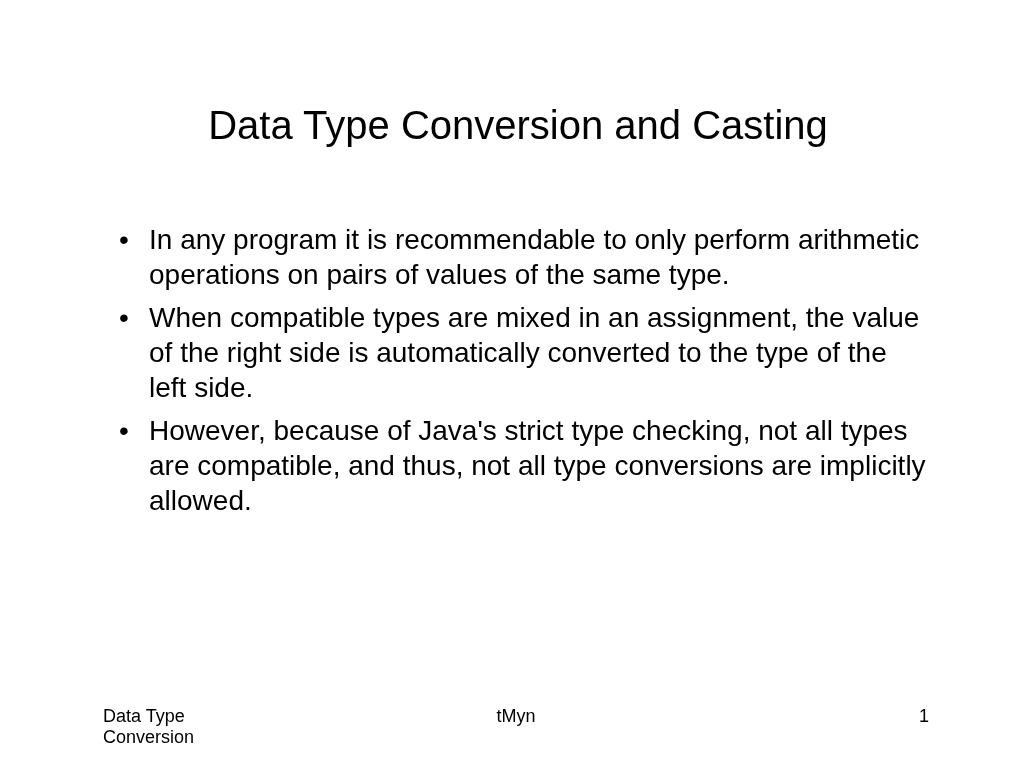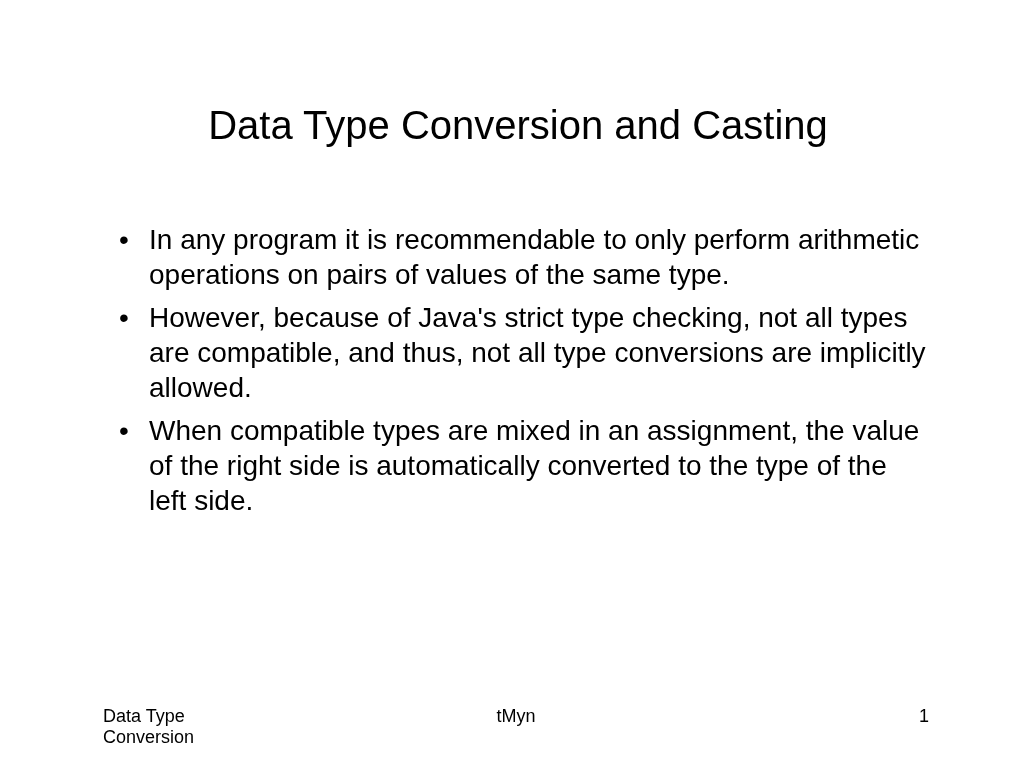--- a/index.html
+++ b/index.html
@@ -71,22 +71,22 @@
     }
   </style>
 </head>
 <body>
 
 <div class="slide">
   <h1 class="title">Data Type Conversion and Casting</h1>
   <div class="content">
     <ul>
       <li>In any program it is recommendable to only perform arithmetic operations on pairs of values of the same type.</li>
+      <li>When compatible types are mixed in an assignment, the value of the right side is automatically converted to the type of the left side.</li>
       <li>However, because of Java's strict type checking, not all types are compatible, and thus, not all type conversions are implicitly allowed.</li>
-      <li>When compatible types are mixed in an assignment, the value of the right side is automatically converted to the type of the left side.</li>
     </ul>
   </div>
   <div class="footer">
     <div class="footer-left">Data Type Conversion</div>
     <div class="footer-center">tMyn</div>
     <div class="footer-right">1</div>
   </div>
 </div>
 
 </body></html>

